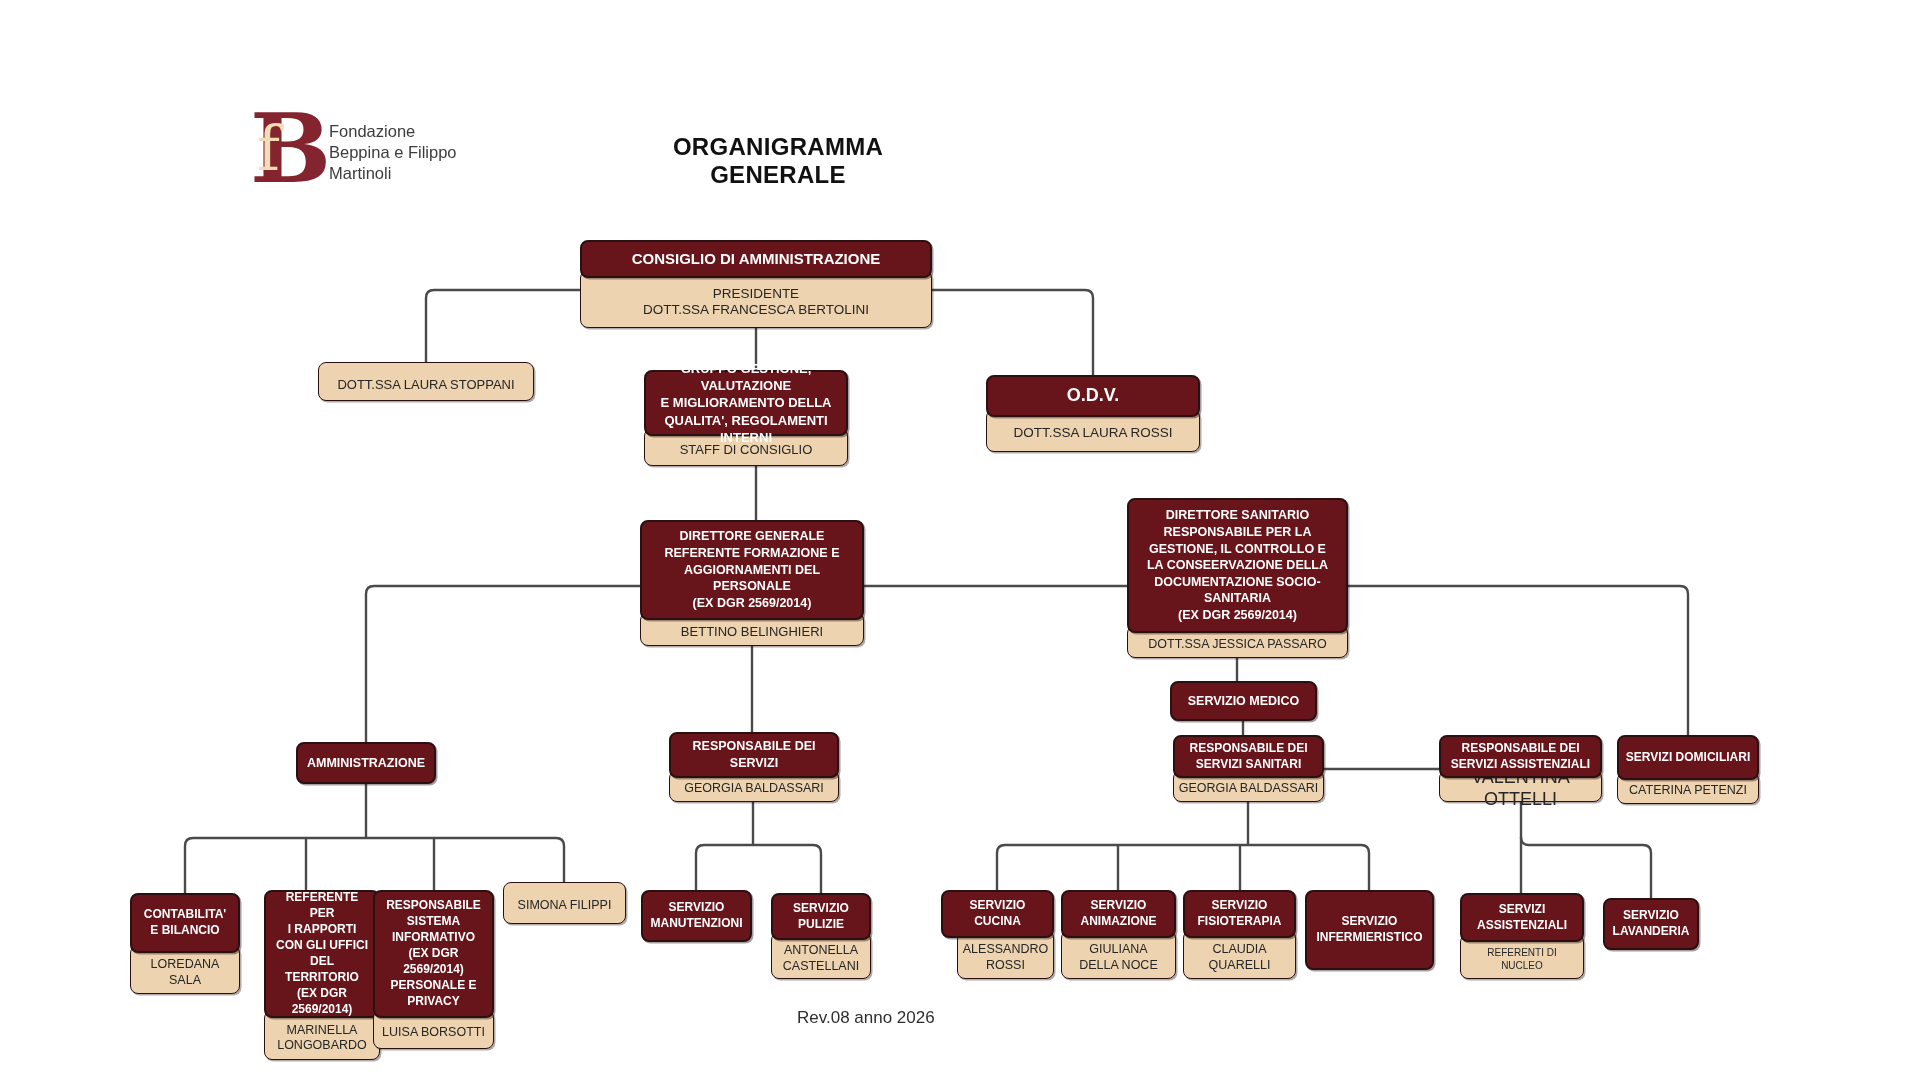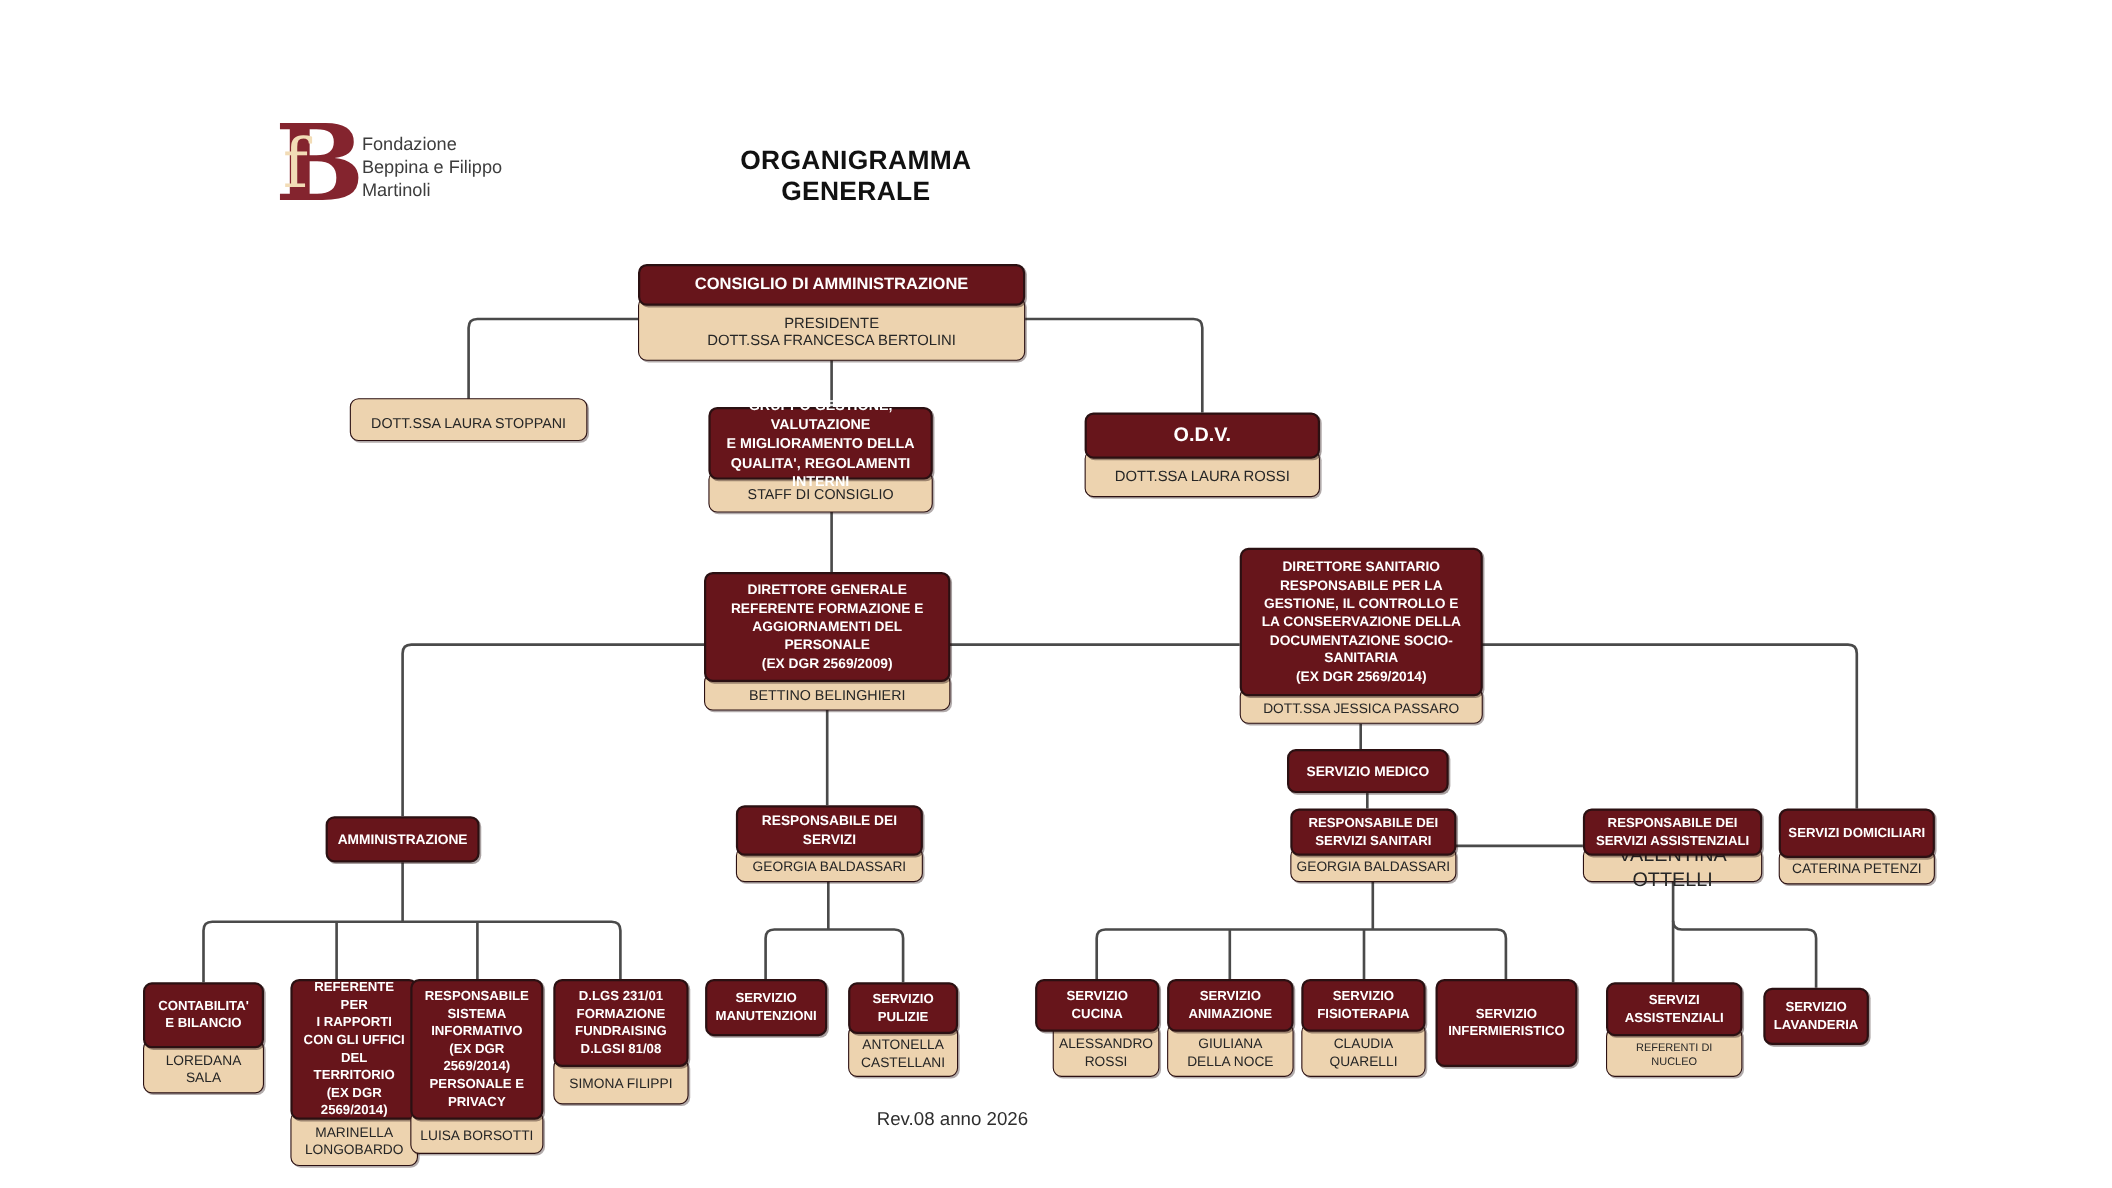--- a/index.html
+++ b/index.html
@@ -109,21 +109,21 @@
       </div>
       <div class="node" style="left: 986px; top: 375px; width: 214px;">
         <div class="hd" style="height: 42px; font-size: 18px;">O.D.V.</div>
         <div class="ps" style="height: 43px; font-size: 13.5px;">DOTT.SSA LAURA ROSSI</div>
       </div>
       <div class="node" style="left: 640px; top: 520px; width: 224px;">
         <div class="hd" style="height: 100px; font-size: 12.5px;">DIRETTORE GENERALE
 REFERENTE FORMAZIONE E
 AGGIORNAMENTI DEL
 PERSONALE
-(EX DGR 2569/2009)</div>
+(EX DGR 2569/2014)</div>
         <div class="ps" style="height: 34px; font-size: 13px;">BETTINO BELINGHIERI</div>
       </div>
       <div class="node" style="left: 1127px; top: 498px; width: 221px;">
         <div class="hd" style="height: 135px; font-size: 12.5px;">DIRETTORE SANITARIO
 RESPONSABILE PER LA
 GESTIONE, IL CONTROLLO E
 LA CONSEERVAZIONE DELLA
 DOCUMENTAZIONE SOCIO-
 SANITARIA
 (EX DGR 2569/2014)</div>
@@ -175,24 +175,20 @@
         <div class="hd" style="height: 128px; font-size: 12px;">RESPONSABILE
 SISTEMA
 INFORMATIVO
 (EX DGR
 2569/2014)
 PERSONALE E
 PRIVACY</div>
         <div class="ps" style="height: 39px; font-size: 12.5px;">LUISA BORSOTTI</div>
       </div>
       <div class="node" style="left: 503px; top: 890px; width: 123px;">
-        <div class="hd" style="height: 80px; font-size: 12px;">D.LGS 231/01
-FORMAZIONE
-FUNDRAISING
-D.LGSI 81/08</div>
         <div class="ps" style="height: 42px; font-size: 12.5px;">SIMONA FILIPPI</div>
       </div>
       <div class="node" style="left: 641px; top: 890px; width: 111px;">
         <div class="hd" style="height: 52px; font-size: 12px;">SERVIZIO
 MANUTENZIONI</div>
       </div>
       <div class="node" style="left: 771px; top: 893px; width: 100px;">
         <div class="hd" style="height: 47px; font-size: 12px;">SERVIZIO
 PULIZIE</div>
         <div class="ps" style="height: 47px; font-size: 12.5px;">ANTONELLA

